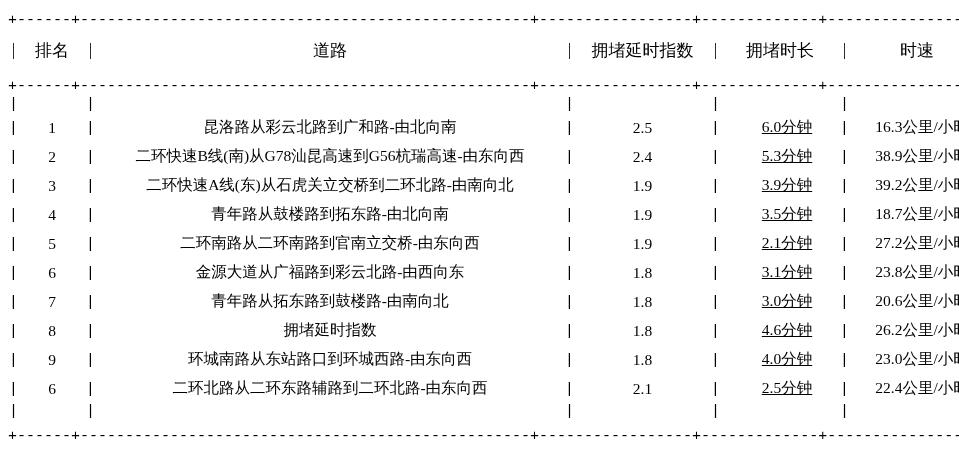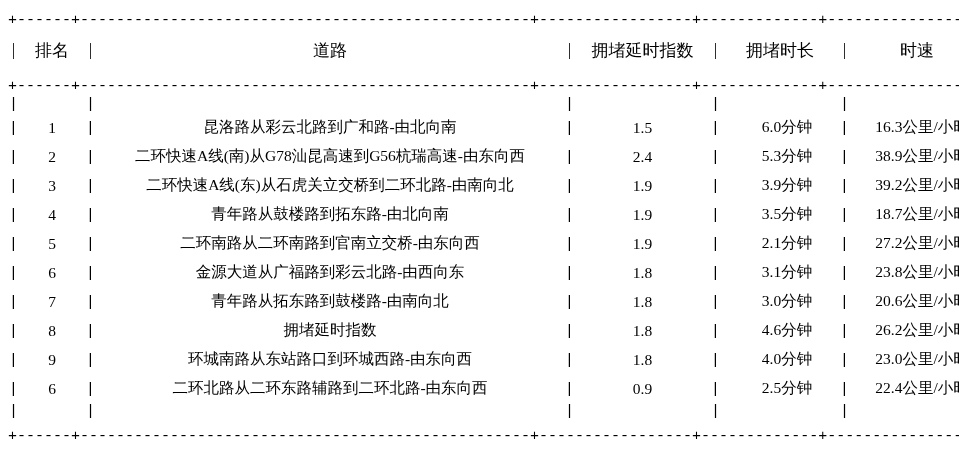--- a/index.html
+++ b/index.html
@@ -65,21 +65,21 @@
     font-family: "Liberation Serif", serif;
   }
   .data-row td {
     height: 29px;
     text-align: center;
     font-size: 15.5px;
   }
   .cell-rank { text-align: center; }
   .cell-road { text-align: center; }
   .cell-index { text-align: center; }
-  .cell-dur { text-align: left; padding-left: 14px !important; }
+  .cell-dur { text-align: left; padding-left: 14px !important; text-decoration: underline; }
   .cell-speed { text-align: left; padding-left: 10px !important; }
   .spacer-row td { height: 14px; }
   .long-road { font-size: 14px; }
 </style>
 </head>
 <body>
 
 <div class="sheet">
 
   <div class="rule rule-top">+------+--------------------------------------------------+-----------------+-------------+---------------+</div>
@@ -119,33 +119,33 @@
       <td class="col-speed"></td>
 
     </tr>
 
     <tr class="data-row">
       <td class="bar">|</td>
       <td class="col-rank cell-rank">1</td>
       <td class="bar">|</td>
       <td class="col-road cell-road">昆洛路从彩云北路到广和路-由北向南</td>
       <td class="bar">|</td>
-      <td class="col-index cell-index">1.5</td>
+      <td class="col-index cell-index">2.5</td>
       <td class="bar">|</td>
       <td class="col-dur cell-dur">6.0分钟</td>
       <td class="bar">|</td>
       <td class="col-speed cell-speed">16.3公里/小时</td>
 
     </tr>
 
     <tr class="data-row">
       <td class="bar">|</td>
       <td class="col-rank cell-rank">2</td>
       <td class="bar">|</td>
-      <td class="col-road cell-road long-road">二环快速A线(南)从G78汕昆高速到G56杭瑞高速-由东向西</td>
+      <td class="col-road cell-road long-road">二环快速B线(南)从G78汕昆高速到G56杭瑞高速-由东向西</td>
       <td class="bar">|</td>
       <td class="col-index cell-index">2.4</td>
       <td class="bar">|</td>
       <td class="col-dur cell-dur">5.3分钟</td>
       <td class="bar">|</td>
       <td class="col-speed cell-speed">38.9公里/小时</td>
 
     </tr>
 
     <tr class="data-row">
@@ -245,21 +245,21 @@
       <td class="col-speed cell-speed">23.0公里/小时</td>
 
     </tr>
 
     <tr class="data-row">
       <td class="bar">|</td>
       <td class="col-rank cell-rank">6</td>
       <td class="bar">|</td>
       <td class="col-road cell-road">二环北路从二环东路辅路到二环北路-由东向西</td>
       <td class="bar">|</td>
-      <td class="col-index cell-index">0.9</td>
+      <td class="col-index cell-index">2.1</td>
       <td class="bar">|</td>
       <td class="col-dur cell-dur">2.5分钟</td>
       <td class="bar">|</td>
       <td class="col-speed cell-speed">22.4公里/小时</td>
 
     </tr>
 
     <tr class="spacer-row">
       <td class="bar">|</td>
       <td class="col-rank"></td>

